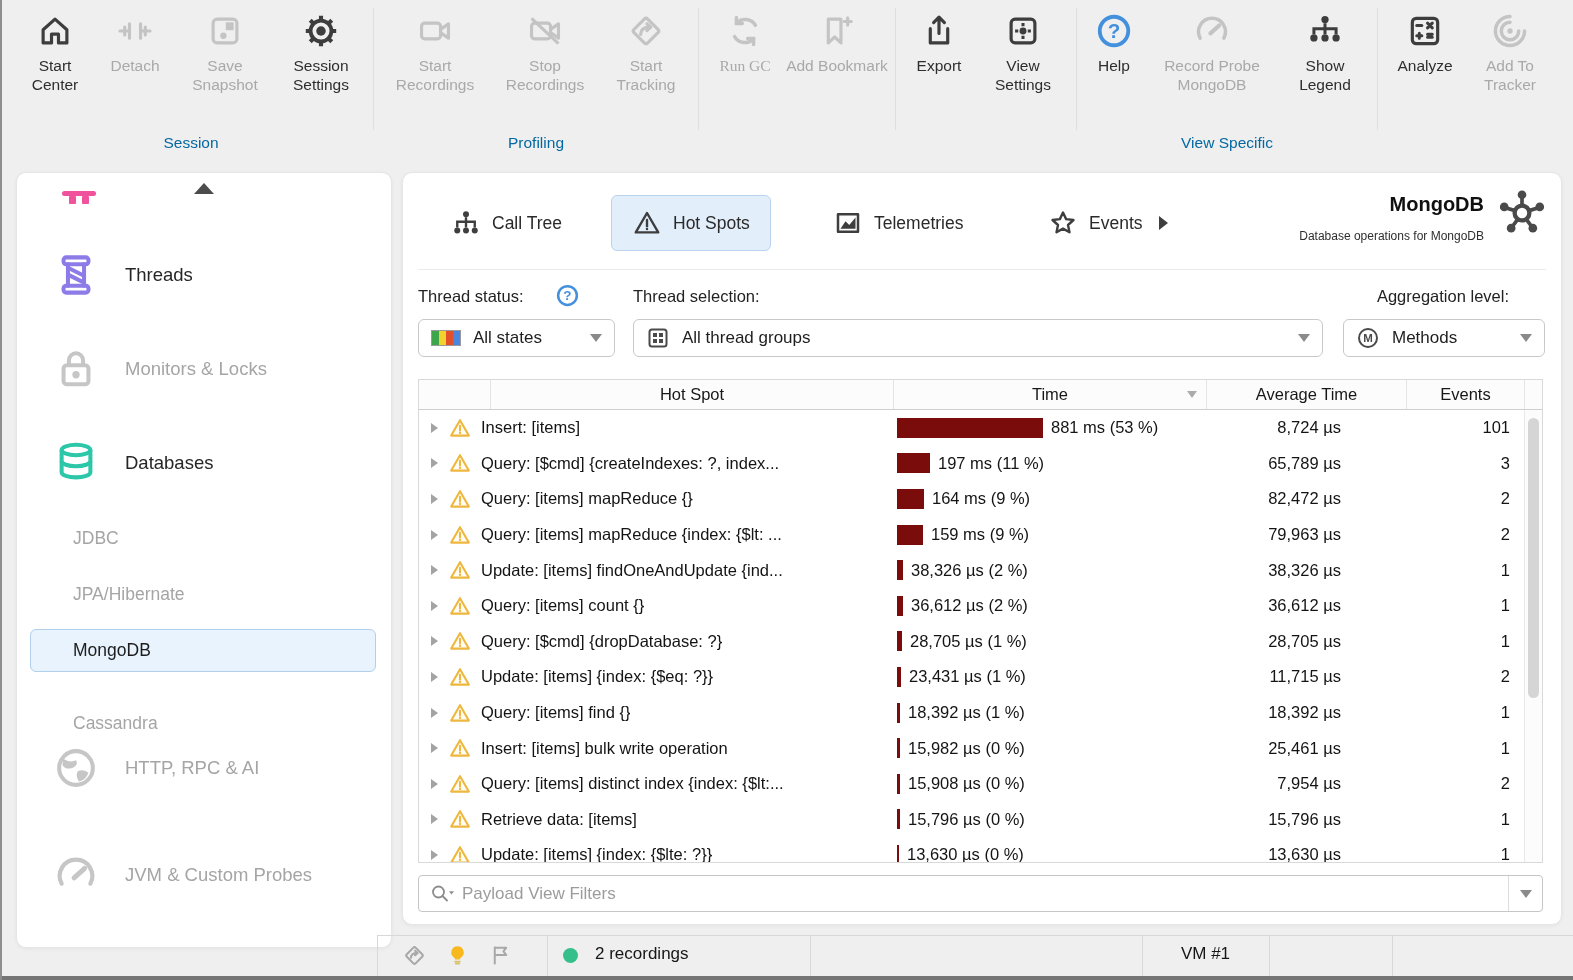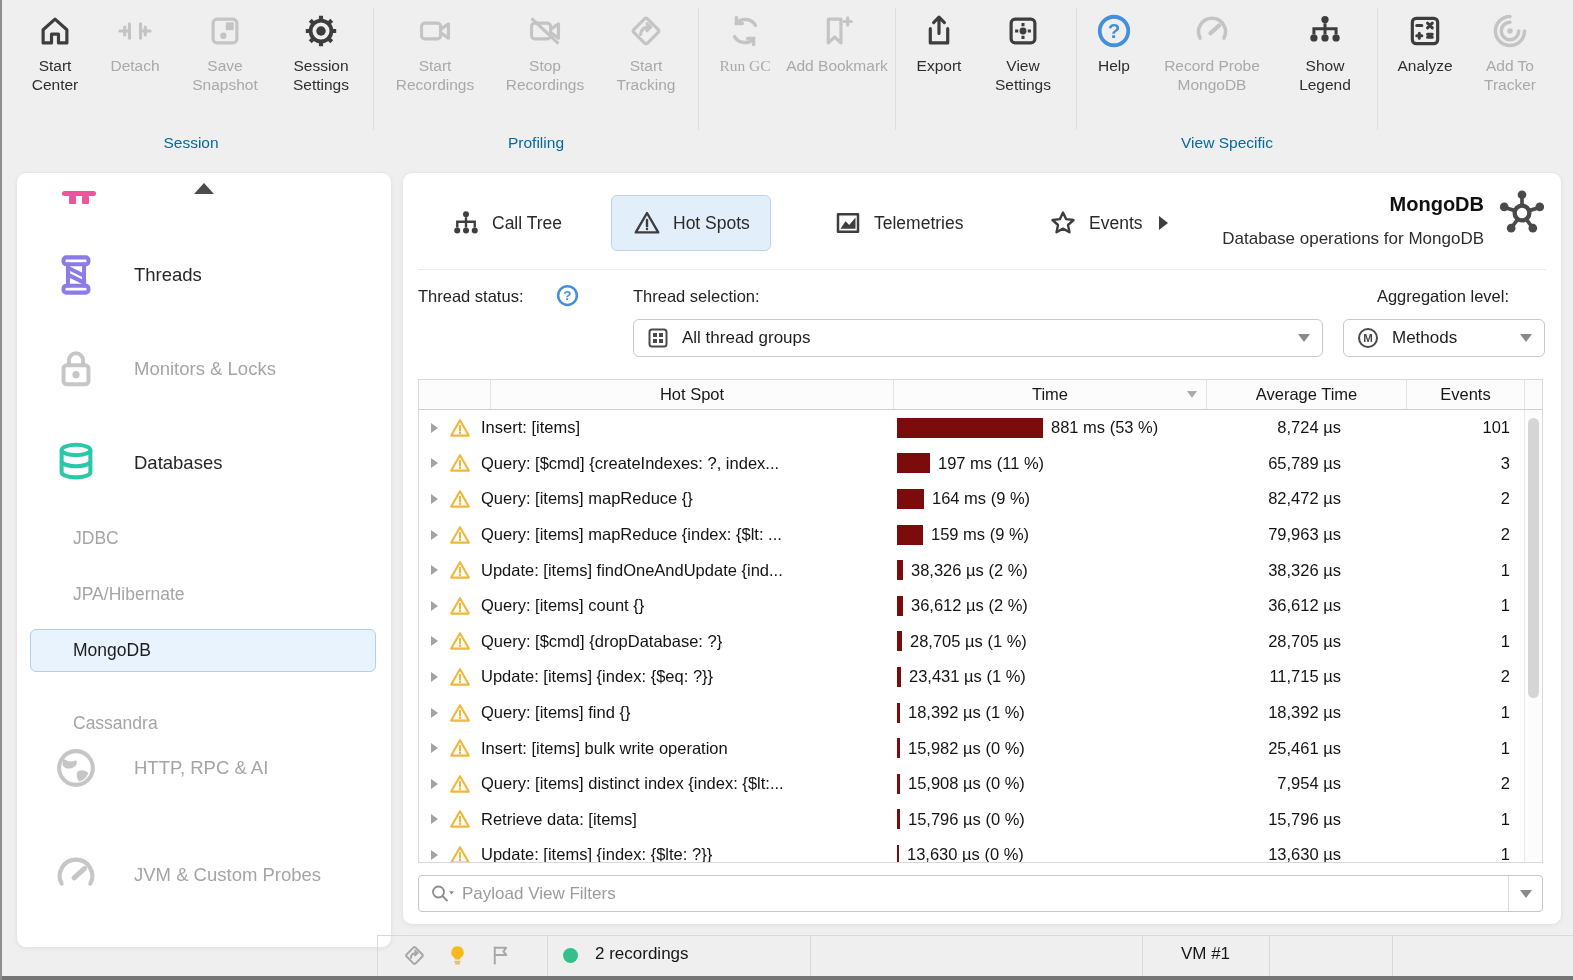--- a/index.html
+++ b/index.html
@@ -27,41 +27,41 @@
   .tb-group-label { height:30px; font-size:15.5px; color:#0369a1; text-align:center; padding-top:2px; }
   .tb-divider { width:1px; background:#dedede; margin:8px 7px 32px 7px; }
 
   
   .sidebar { position:absolute; left:14px; top:172px; width:376px; height:776px; background:#fff;
     border:1px solid #e6e6e6; border-radius:10px; box-shadow:0 1px 4px rgba(0,0,0,.05); }
   .scroll-up { position:absolute; top:10px; left:50%; transform:translateX(-50%); width:0; height:0;
     border-left:10px solid transparent; border-right:10px solid transparent; border-bottom:11px solid #4c4c4c; }
   .partial-icon { position:absolute; left:42px; top:16px; width:40px; height:20px; color:#f0529c; }
   .side-item { position:absolute; left:0; right:0; display:flex; align-items:center; }
-  .side-item.top { height:66px;gap:9px; }
+  .side-item.top { height:66px; }
   .side-item.sub { height:42px; }
   .side-item .side-icon { width:46px; height:46px; margin-left:36px; flex:none; }
   .side-label { margin-left:26px; font-size:18.5px; }
   .side-item.sub .side-label { margin-left:56px; font-size:17.5px; }
   .side-item.state-normal .side-label { color:#262626; }
   .side-item.state-disabled .side-label { color:#a5a5a5; }
   .side-item.selected-box { background:#e9f3fd; border:1px solid #b2cfeb; border-radius:6px; left:13px; right:15px; }
   .side-item.selected-box .side-label { margin-left:42px; color:#1d1d1d; }
 
   
   .main { position:absolute; left:400px; top:172px; width:1160px; height:753px; background:#fff;
     border:1px solid #e6e6e6; border-radius:10px; box-shadow:0 1px 4px rgba(0,0,0,.05); }
   .tab { position:absolute; top:22px; height:56px; display:flex; align-items:center; font-size:17.5px; color:#2a2a2a; }
   .tab .tab-icon { width:30px; height:30px; margin-right:11px; color:#3e3e3e; }
   .tab.selected { background:#e2eefa; border:1px solid #bad4ee; border-radius:6px; padding:0 20px; }
   .tab-call-tree { left:48px; } .tab-hot-spots { left:208px; } .tab-telemetries { left:430px; } .tab-events { left:645px; }
   .chevron-right { width:0; height:0; border-top:7px solid transparent; border-bottom:7px solid transparent;
     border-left:9px solid #3e3e3e; margin-left:16px; }
   .view-title { position:absolute; top:20px; right:77px; font-size:20px; font-weight:bold; color:#101010; }
-  .view-subtitle { position:absolute; top:56px; right:77px; font-size:17px; color:#2e2e2e; }
+  .view-subtitle { position:absolute; top:56px; right:77px; font-size:12px; color:#2e2e2e; }
   .view-probe-icon { position:absolute; top:14px; right:13px; width:52px; height:52px; color:#4a4a4a; }
   .tabs-sep { position:absolute; left:15px; right:15px; top:96px; height:1px; background:#ececec; }
 
   .filter-label { position:absolute; top:114px; font-size:16.5px; color:#232323; }
   .fl-status { left:15px; } .fl-selection { left:230px; } .fl-aggregation { right:52px; }
   .help-q { position:absolute; left:152px; top:110px; width:25px; height:25px; color:#4390dd; }
   .dropdown { position:absolute; top:146px; height:38px; background:#fff; border:1px solid #c9c9c9; border-radius:6px;
     display:flex; align-items:center; font-size:17px; color:#1e1e1e; }
   .dd-status { left:15px; width:197px; }
   .dd-selection { left:230px; width:690px; }
@@ -490,20 +490,33 @@
     </span>
   <div class="tabs-sep"></div>
 
   <div class="filter-label fl-status">Thread status:</div>
   <span class="icon help-q">
       <svg viewBox="0 0 24 24">
         <circle cx="12" cy="12" r="9" fill="none" stroke="currentColor" stroke-width="2.4"></circle>
         <text x="12" y="16.6" font-size="13" font-weight="bold" text-anchor="middle" fill="currentColor" font-family="Liberation Sans, sans-serif">?</text>
       </svg>
     </span>
+  <div class="dropdown dd-status">
+    <span class="icon dd-icon" style="width:30px;height:16px;">
+        <svg viewBox="0 0 30 16">
+          <rect x="0.5" y="0.5" width="29" height="15" fill="#ffffff" stroke="#9a9a9a"></rect>
+          <rect x="1" y="1" width="7" height="14" fill="#3da64b"></rect>
+          <rect x="8" y="1" width="7" height="14" fill="#f2d22e"></rect>
+          <rect x="15" y="1" width="7" height="14" fill="#e2502a"></rect>
+          <rect x="22" y="1" width="7" height="14" fill="#4a86e0"></rect>
+        </svg>
+      </span>
+    <span class="dd-value">All states</span>
+    <span class="caret-down dd-caret"></span>
+  </div>
 
   <div class="filter-label fl-selection">Thread selection:</div>
   <div class="dropdown dd-selection">
     <span class="icon dd-icon" style="width:24px;height:24px;color:#4a4a4a;">
         <svg viewBox="0 0 24 24">
           <rect x="3.5" y="3.5" width="17" height="17" rx="2.5" fill="none" stroke="currentColor" stroke-width="2"></rect>
           <g fill="currentColor">
             <rect x="7" y="7" width="4" height="4"></rect>
             <rect x="13" y="7" width="4" height="4"></rect>
             <rect x="7" y="13" width="4" height="4"></rect>

